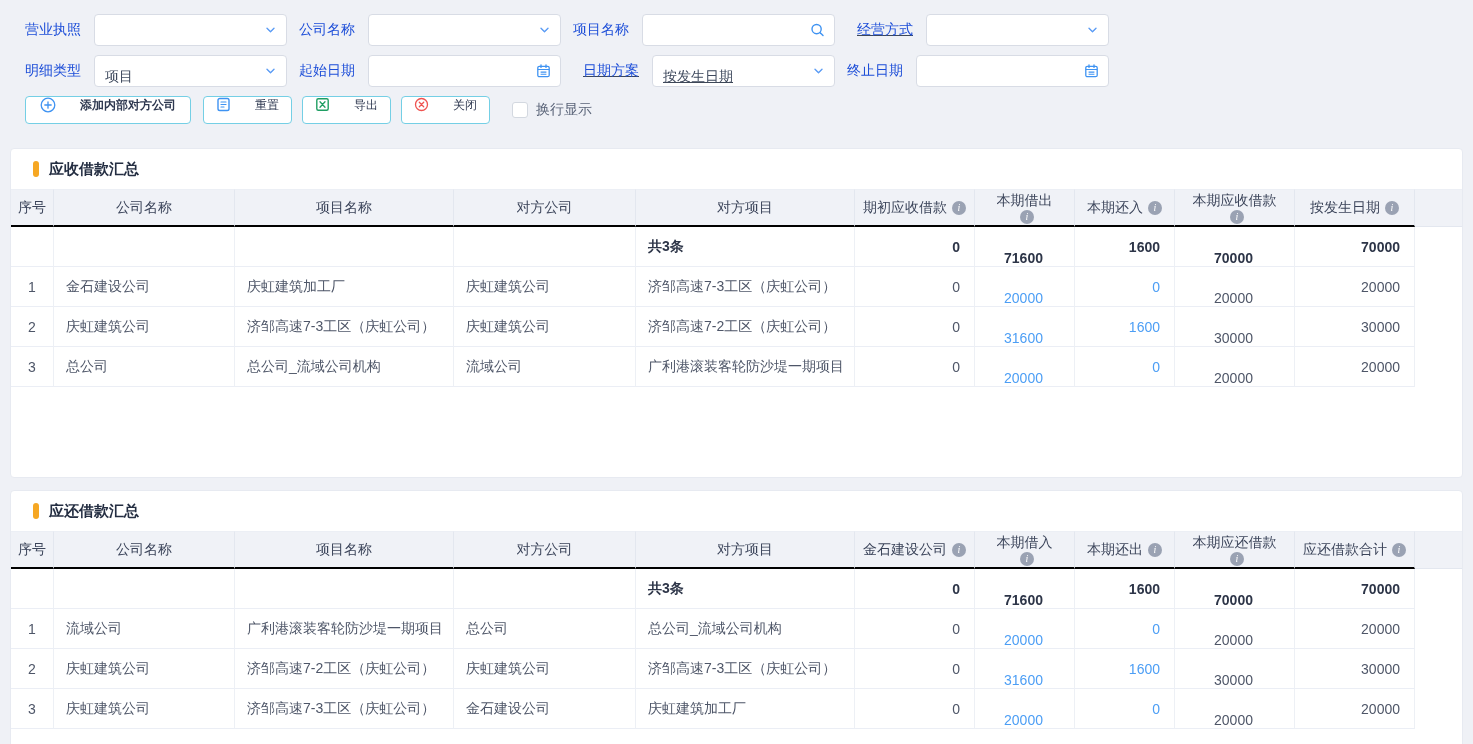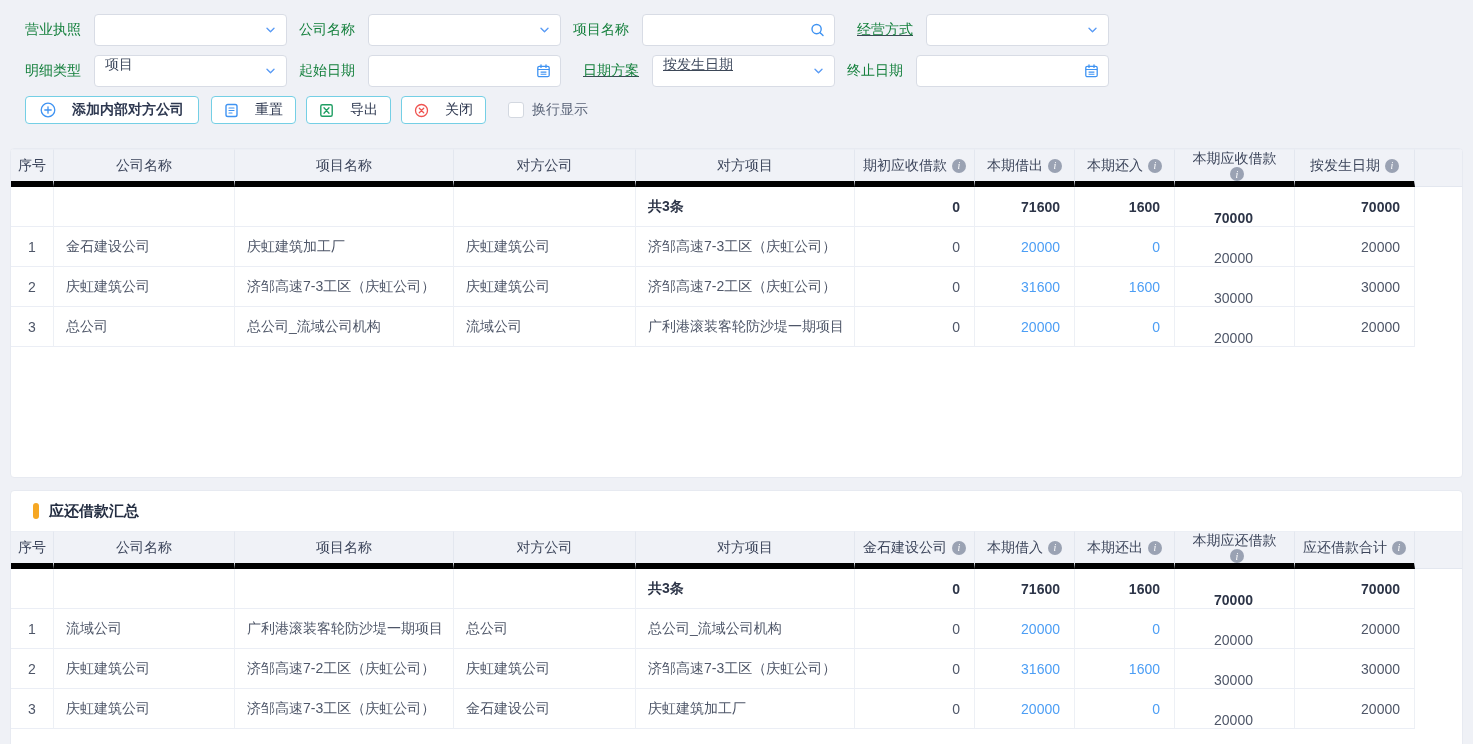--- a/index.html
+++ b/index.html
@@ -8,65 +8,65 @@
     background:#eff1f6;
     font-family:"Liberation Sans","DejaVu Sans",sans-serif;
     color:#3d4757;
     font-size:14px;
   }
   
   .filter-area { padding-top:14px; }
   .filter-row { display:flex; align-items:center; height:32px; margin-bottom:9px; }
   .f-item { display:flex; align-items:center; margin-right:12px; }
   .f-item.gap { margin-left:10px;text-decoration:underline; }
-  .f-label { display:inline-block; text-align:right; margin-left:25px; margin-right:13px; white-space:nowrap; color:#15803d; }
+  .f-label { display:inline-block; text-align:right; margin-left:25px; margin-right:13px; white-space:nowrap; color:#1d4ed8; }
   .f-item:first-child .f-label { margin-left:25px; }
   .f-item:not(:first-child) .f-label { margin-left:0; }
   .control {
     position:relative; height:32px; width:193px; background:#fff;
     border:1px solid #d8dce5; border-radius:4px;
-    display:flex; align-items:flex-start; padding:0 30px 0 10px;
+    display:flex; align-items:flex-end; padding:0 30px 0 10px;
     cursor:pointer; color:#3f4a5e;
   }
   .control.w183 { width:183px; }
   .control .ctrl-icon { position:absolute; right:9px; top:50%; transform:translateY(-50%); display:flex; }
   
   .toolbar { display:flex; align-items:center; height:28px; margin:0 0 24px 25px; }
   .btn {
-    display:inline-flex; align-items:center; gap:16px; height:28px;
+    display:inline-flex; gap:24px; height:28px;
     padding:0 12px; background:#fff; border:1px solid #74cfe5; border-radius:4px;
-    color:#2e3850; font-size:14px; cursor:pointer; margin-right:10px; white-space:nowrap;
+    color:#2e3850; font-size:12px; cursor:pointer; margin-right:10px; white-space:nowrap;
   }
   .btn.primary { font-weight:700; padding:0 14px; margin-right:12px; }
   .chk-wrap { display:flex; align-items:center; margin-left:12px; cursor:pointer; }
   .chk { width:16px; height:16px; background:#fff; border:1px solid #d3d8e0; border-radius:3px; margin-right:8px; }
   .chk-label { color:#5a6478; }
   
   .panel {
     background:#fff; border:1px solid #e7eaf1; border-radius:4px;
     margin:0 10px 12px 10px; overflow:hidden;
   }
   .panel.h1 { height:330px; }
   .panel.h2 { height:340px; }
   .sec-title { display:flex; align-items:center; height:40px; padding-left:22px; }
   .obar { width:6px; height:16px; border-radius:3px; background:#f6a723; margin-right:10px; }
   .sec-title-text { font-weight:700; font-size:15px; color:#242e42; }
   
   .tbl { width:100%; }
   .tr { display:flex; width:100%; }
   .cell { display:flex; align-items:center; padding:0 12px; color:#4e5668; overflow:hidden; white-space:nowrap; }
-  .tr.head .cell { height:38px; background:#f0f2f7; color:#3b445a; border-bottom:6px solid #000000; border-top:1px solid #eceff5; justify-content:center; padding:0 4px; }
+  .tr.head .cell { height:38px; background:#f0f2f7; color:#3b445a; border-bottom:2px solid #000000; border-top:1px solid #eceff5; justify-content:center; padding:0 4px; }
   .tr.head .cell:not(.cf) { border-right:1px solid #e3e7ef; }
   .tr.head .cell.cf { border-right:none; }
   .tr.sum .cell, .tr.data .cell { height:40px; background:#fff; border-bottom:1px solid #ebeef5; border-right:1px solid #edf0f5; }
   .tr .cell.cf { flex:1; border:none; background:transparent; padding:0; }
   .tr.head .cell.cf { background:#f0f2f7; border-bottom:1px solid #e3e7ef; border-top:1px solid #eceff5; }
   .c0{width:43px; justify-content:center; padding:0;}
   .c1{width:181px;} .c2{width:219px;} .c3{width:182px;} .c4{width:219px;}
-  .c5{width:120px;} .c6{width:100px;} .c7{width:100px;} .c8{width:120px;flex-direction:column;} .c9{width:120px;}
+  .c5{width:120px;} .c6{width:100px;flex-direction:column;} .c7{width:100px;} .c8{width:120px;flex-direction:column;} .c9{width:120px;}
   .cell.num { justify-content:flex-end; padding-right:14px; }
   .tr.sum .b { font-weight:700; color:#2d3548; }
   .lnk { color:#4c9ef5; cursor:pointer; }
   .info-i {
     display:inline-flex; align-items:center; justify-content:center;
     width:14px; height:14px; border-radius:50%; background:#9aa2b3;
     color:#fff; font-size:10px; font-style:italic; font-family:"Liberation Serif","DejaVu Serif",serif;
     margin-left:5px; flex:none; cursor:pointer;
   }
   .hl { overflow:hidden; white-space:nowrap; }
@@ -214,20 +214,24 @@
     </span>
     <span>关闭</span>
   </div>
   <div class="chk-wrap">
     <span class="chk"></span>
     <span class="chk-label">换行显示</span>
   </div>
 </div>
 
 <div class="panel h1">
+  <div class="sec-title">
+    <span class="obar"></span>
+    <span class="sec-title-text">应收借款汇总</span>
+  </div>
   <div class="tbl">
       <div class="tr head">
         <div class="cell c0">
           <span class="hl">序号</span>
         </div>
         <div class="cell c1">
           <span class="hl">公司名称</span>
         </div>
         <div class="cell c2">
           <span class="hl">项目名称</span>

